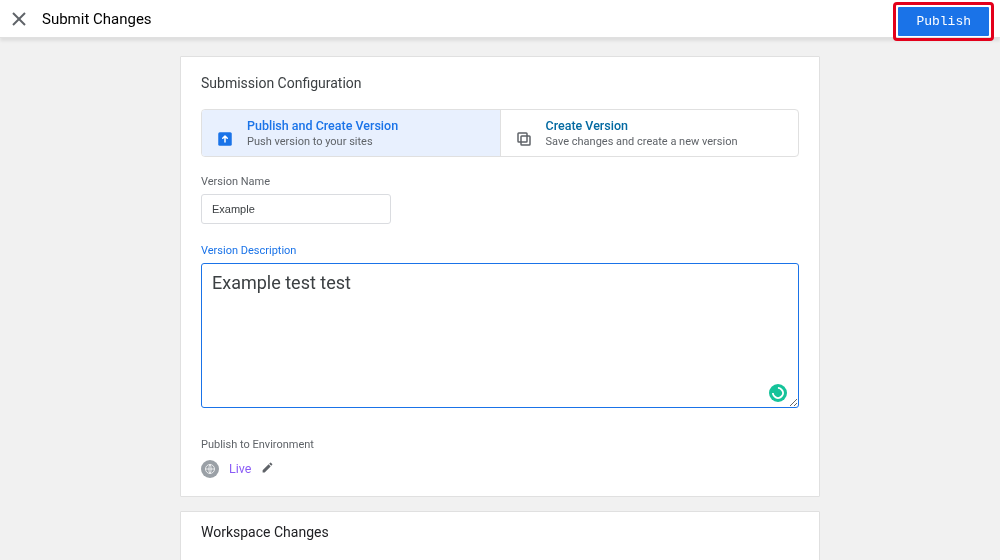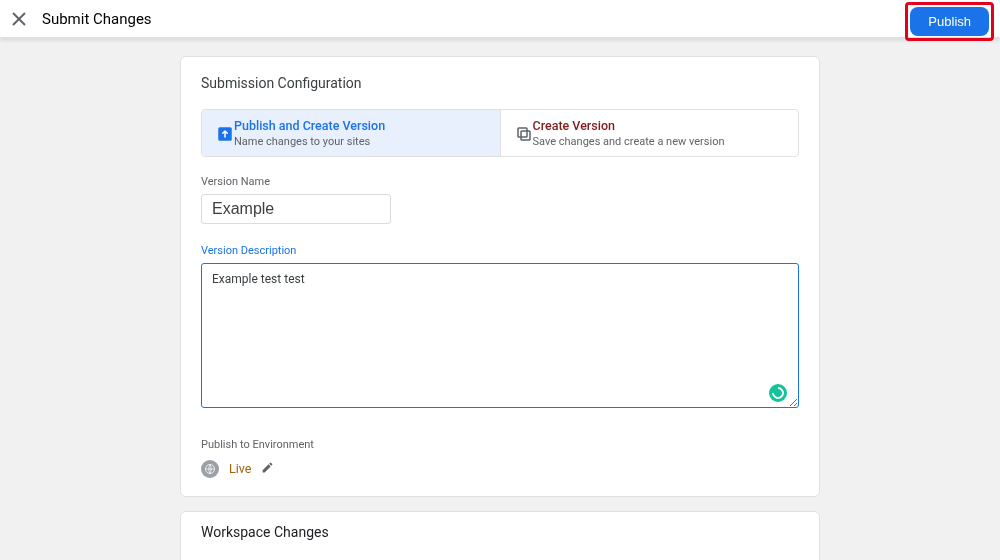--- a/index.html
+++ b/index.html
@@ -27,46 +27,47 @@
     border-radius: 4px;
     padding: 2px;
   }
   .publish-btn {
     background:#1a73e8;
     color:#fff;
     border:none;
     font-size:13px;
     font-weight:500;
     padding: 7px 18px;
-    border-radius:8px;
+    border-radius:1px;
     cursor:pointer;
+    font-family:Liberation Mono, monospace;
   }
   
   .card {
     background:#fff;
     border:1px solid #e0e0e0;
-    border-radius:6px;
+    border-radius:1px;
     width: 640px;
     margin: 18px auto 0 auto;
   }
   .card-pad { padding: 18px 20px; }
   .section-title { font-size: 14px; color:#3c4043; }
   .tabs {
     display:flex;
     border:1px solid #e0e0e0;
     border-radius:4px;
     margin-top: 18px;
     overflow:hidden;
   }
   .tab {
     flex:1;
     padding: 8px 14px;
     display:flex;
-    gap: 0;
-    align-items:center;
+    gap: 13px;
+    align-items:flex-end;
     cursor:pointer;
   }
   .tab.selected { background:#e8f0fe; }
   .tab:not(:first-child){ border-left:1px solid #e0e0e0; }
   .tab-icon {
     width:18px; height:18px; flex:0 0 18px;
     display:flex; align-items:center; justify-content:center;
     margin-top:2px;
   }
   .tab-icon svg { width:18px; height:18px; }
@@ -78,53 +79,53 @@
   .form-block { padding: 18px 20px 20px 20px; }
   .label { font-size: 11px; color:#5f6368; }
   .label.active { color:#1a73e8; }
   .vn-input {
     margin-top:6px;
     width: 190px;
     height: 30px;
     border:1px solid #dadce0;
     border-radius:3px;
     padding: 0 10px;
-    font-size:16px;
+    font-size:11px;
     color:#3c4043;
   }
   .desc-wrap { margin-top: 20px; position:relative; }
   .desc {
     margin-top:6px;
     width:100%;
     height: 145px;
     border:1.5px solid #1a73e8;
     border-radius:3px;
     padding: 8px 10px;
-    font-size:12px;
+    font-size:18px;
     font-family: inherit;
     color:#3c4043;
     resize:both;
   }
   .grammarly {
     position:absolute; right:12px; bottom:10px;
     width:18px; height:18px; border-radius:50%;
     background:#15c39a;
     display:flex; align-items:center; justify-content:center;
   }
   .grammarly::after{
     content:""; width:8px; height:8px; border:2px solid #fff; border-left-color:transparent; border-radius:50%; transform:rotate(45deg);
   }
   .env-block { padding: 6px 8px 18px 20px; }
   .env-row { display:flex; align-items:center; gap:10px; margin-top:8px; }
   .globe {
     width:18px;height:18px;border-radius:50%;
     background:#9aa0a6; display:flex;align-items:center;justify-content:center;color:#fff;
   }
   .globe svg{width:12px;height:12px;stroke:#fff;stroke-width:1.5;fill:none;}
-  .env-name { font-size:12.5px; color:#a16207; }
+  .env-name { font-size:12.5px; color:#8b5cf6; }
   .pencil { color:#5f6368; }
   .pencil svg{ width:13px;height:13px; fill:#5f6368;}
 
   
   .wc-card { margin-top: 14px; padding-bottom:4px;}
   .wc-title { padding:12px 20px 8px 20px; font-size:14px; }
   .wc-table { width:100%; padding: 0 20px; }
   .wc-head, .wc-row {
     display:grid;
     grid-template-columns: 200px 90px 90px 90px 1fr 26px;
@@ -156,32 +157,32 @@
     <div class="tabs">
       <div class="tab selected">
         <div class="tab-icon">
           <svg viewBox="0 0 24 24">
               <rect x="3" y="3" width="18" height="18" rx="2" fill="#1a73e8"></rect>
               <path d="M12 16V8M12 8l-3 3M12 8l3 3" stroke="#fff" stroke-width="2" fill="none" stroke-linecap="round"></path>
             </svg>
         </div>
         <div class="tab-titles">
           <div class="tab-t1">Publish and Create Version</div>
-          <div class="tab-t2">Name changes to your sites</div>
+          <div class="tab-t2">Push version to your sites</div>
         </div>
       </div>
       <div class="tab">
         <div class="tab-icon">
           <svg viewBox="0 0 24 24">
               <rect x="4" y="4" width="12" height="12" rx="1" fill="none" stroke="#5f6368" stroke-width="2"></rect>
               <rect x="8" y="8" width="12" height="12" rx="1" fill="none" stroke="#5f6368" stroke-width="2"></rect>
             </svg>
         </div>
         <div class="tab-titles">
-          <div class="tab-t1" style="color:#7f1d1d">Create Version</div>
+          <div class="tab-t1" style="color:#0369a1">Create Version</div>
           <div class="tab-t2">Save changes and create a new version</div>
         </div>
       </div>
     </div>
   </div>
 
   <div class="form-block">
     <div class="label">Version Name</div>
     <input class="vn-input" value="Example" style="">
 

